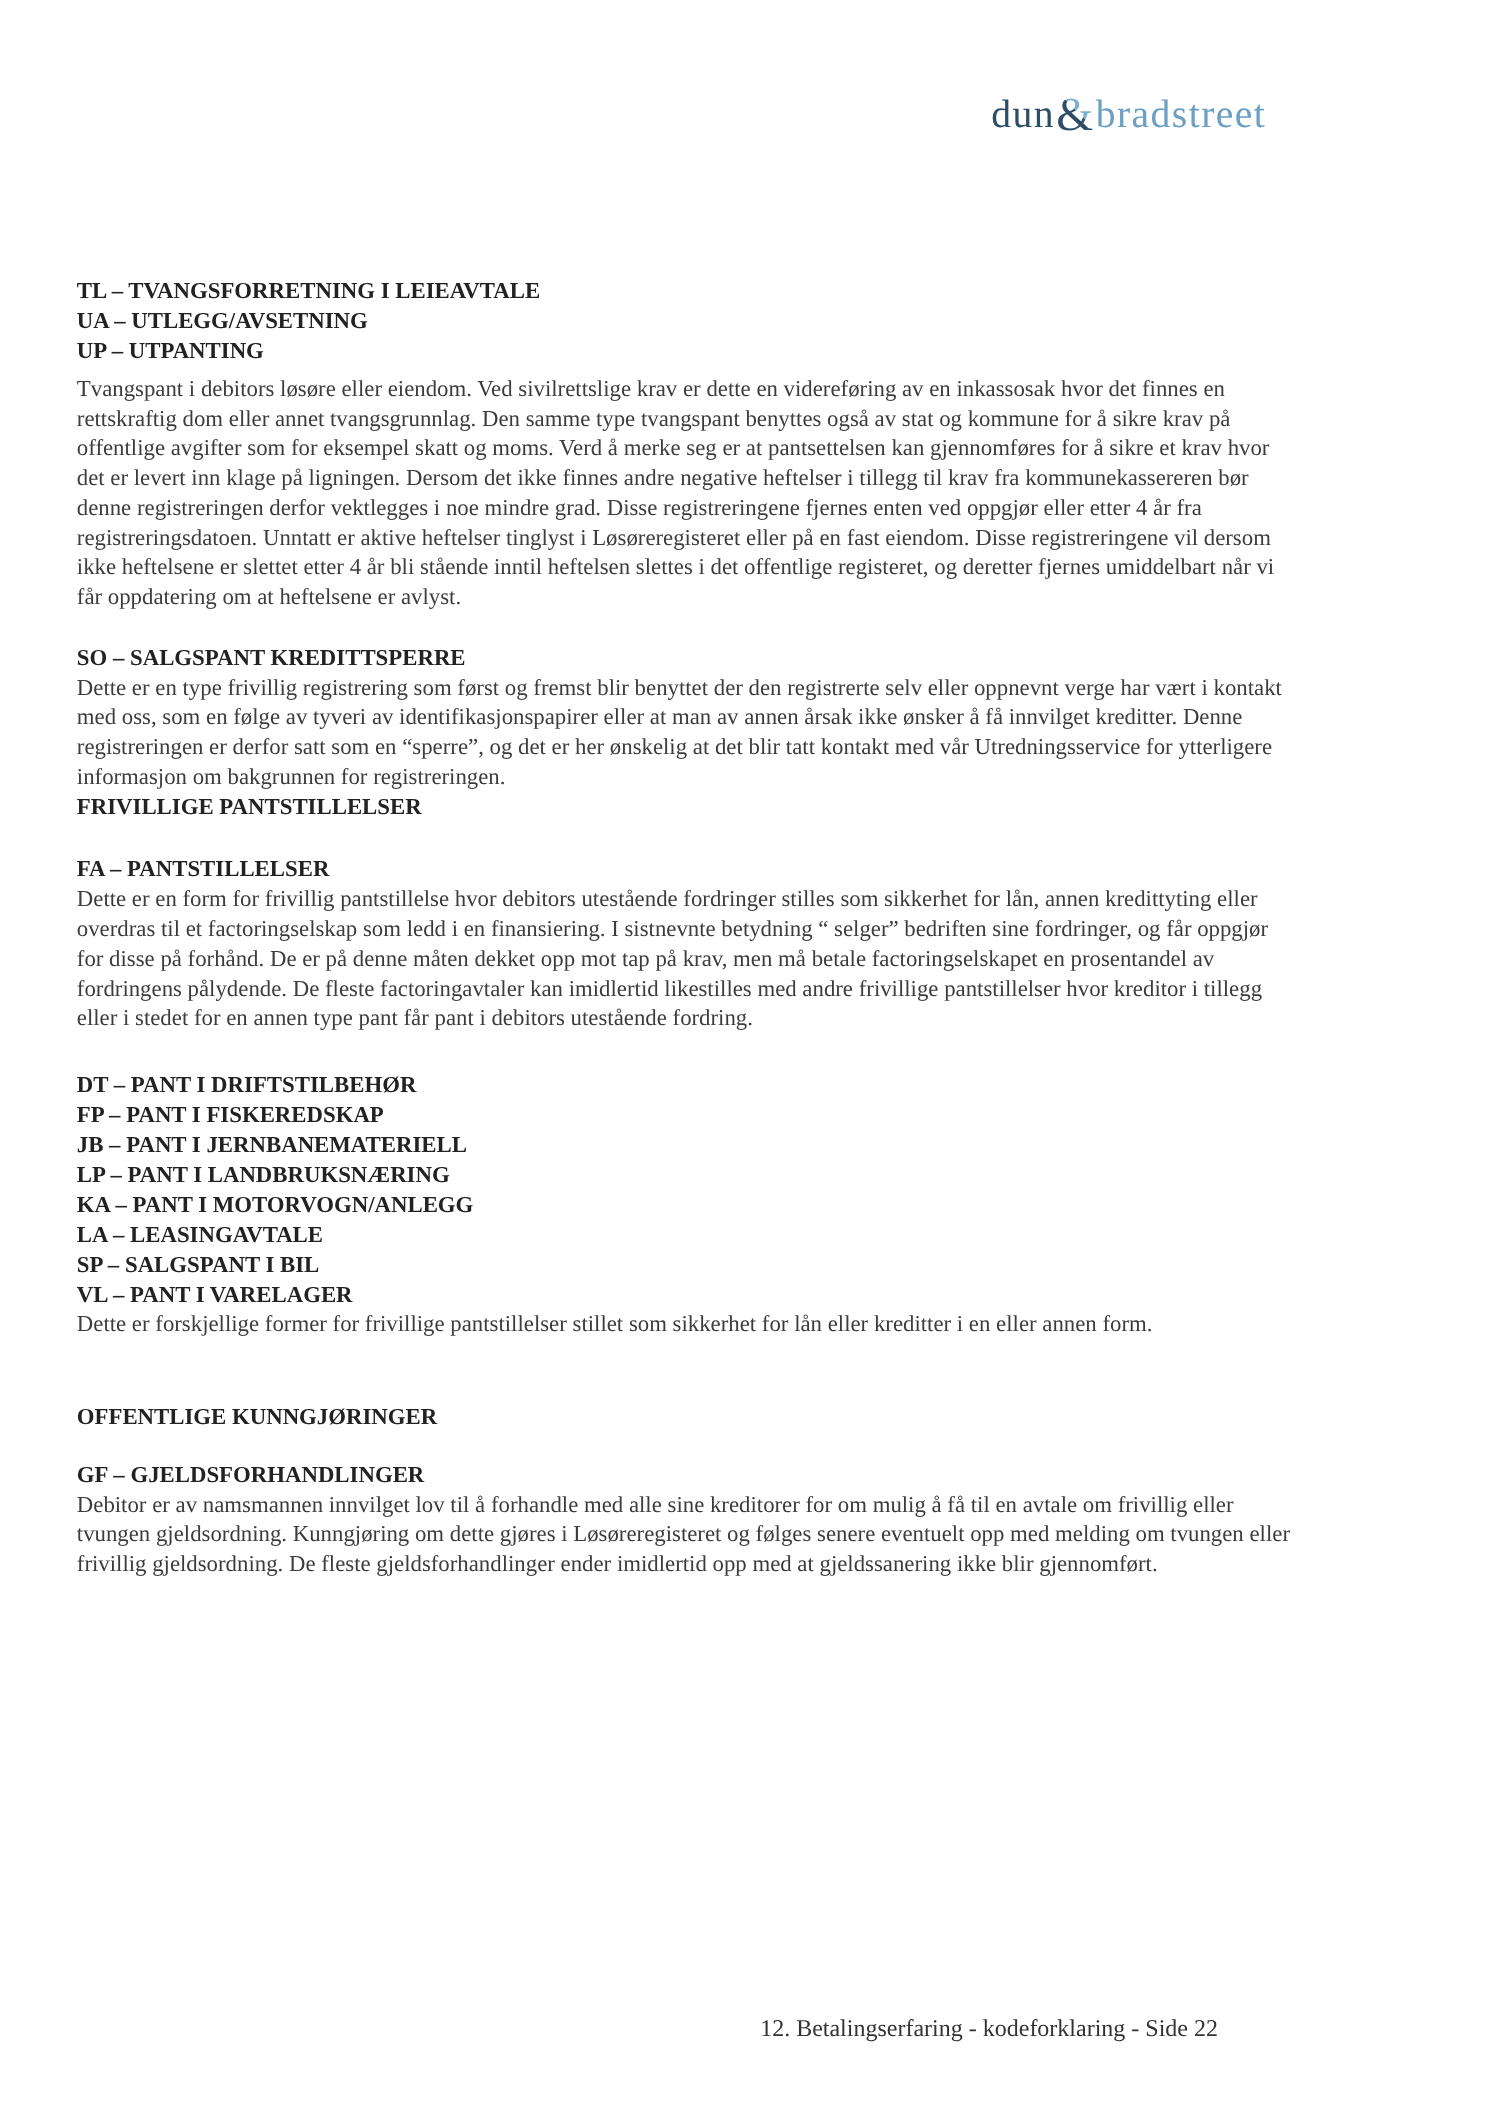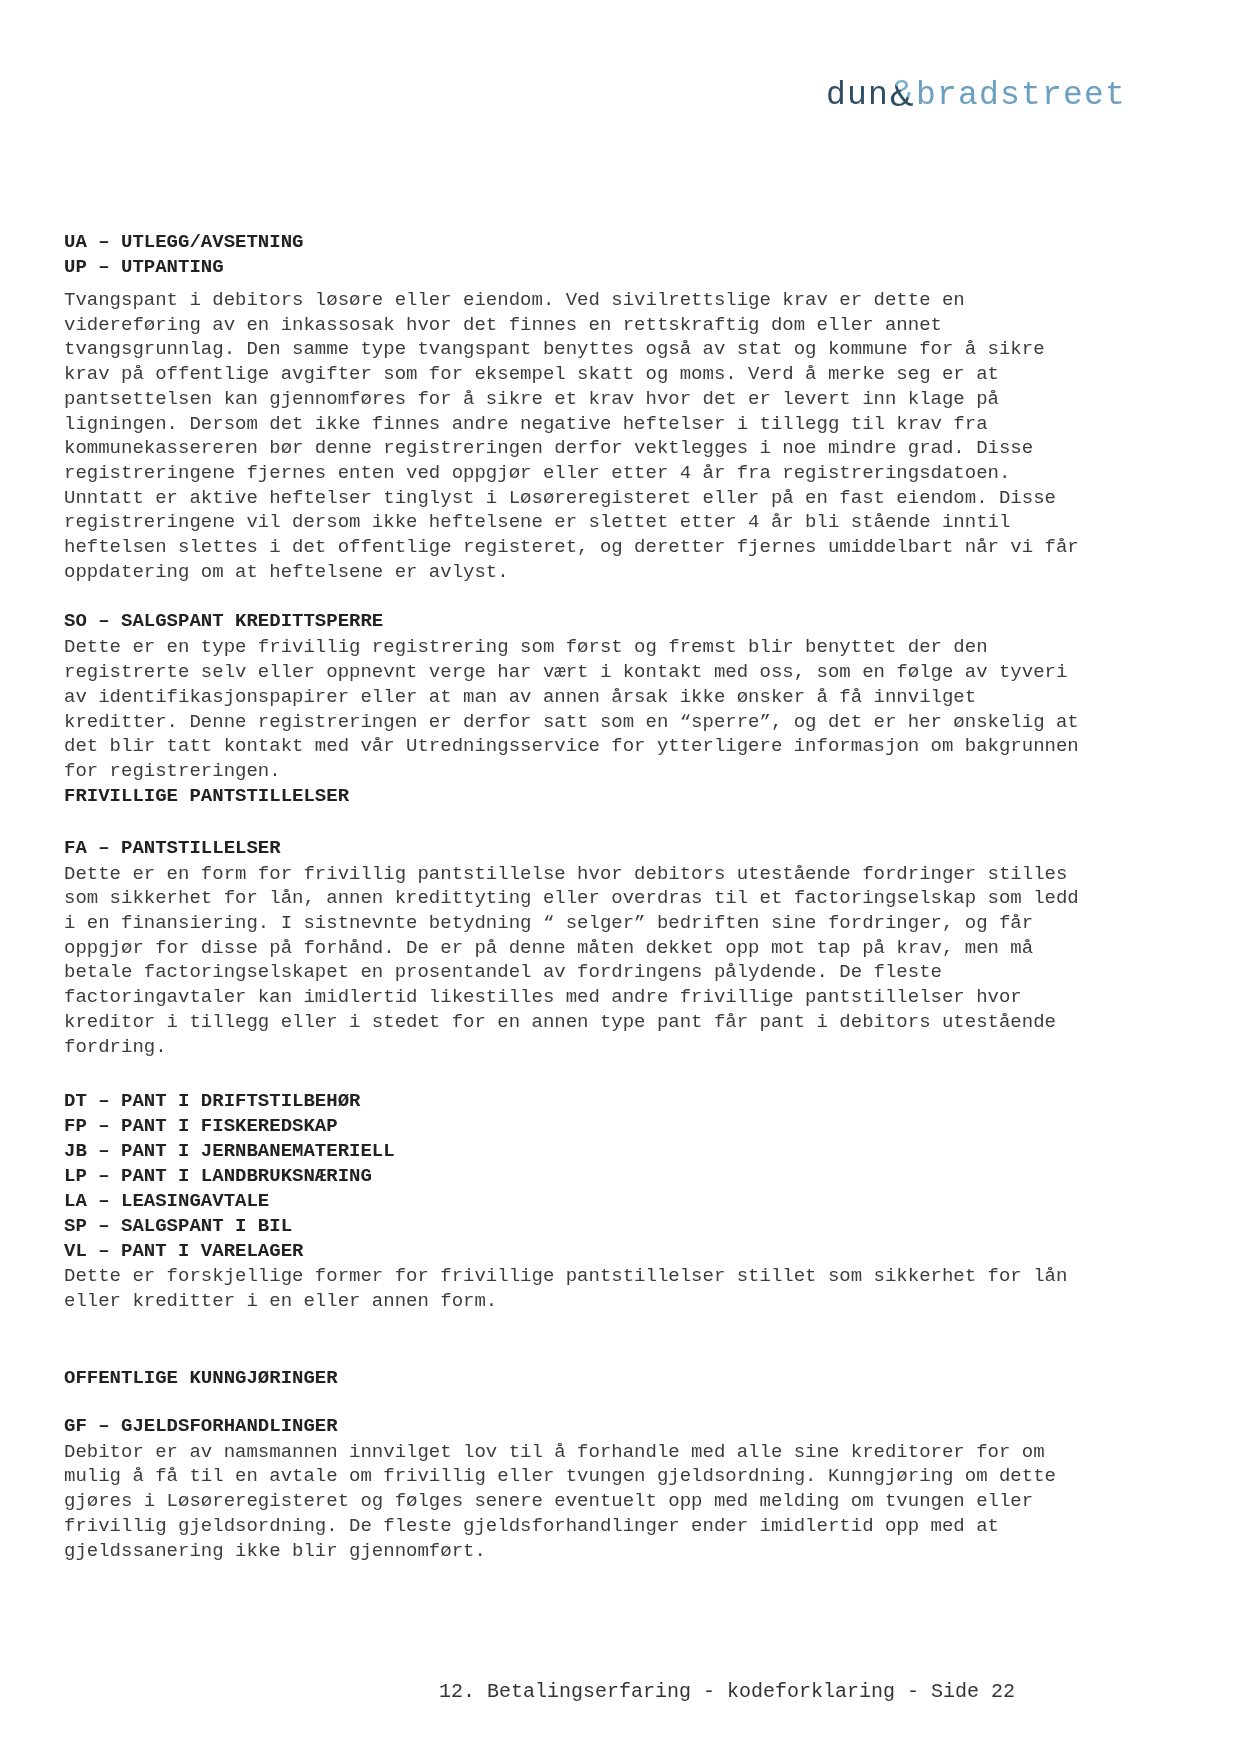--- a/index.html
+++ b/index.html
@@ -2,21 +2,21 @@
 <html lang="no"><head>
 <meta charset="utf-8">
 <style>
   html, body { margin: 0; padding: 0; background: #ffffff; }
   .page {
     position: relative;
     width: 1193px;
     height: 1754px;
     background: #ffffff;
     overflow: hidden;
-    font-family: Liberation Mono, monospace;
+    font-family: Liberation Serif, serif;
   }
 
   
   .logo {
     position: absolute;
     top: 74px;
     left: 826px;
     white-space: nowrap;
     font-size: 33px;
     letter-spacing: 1.2px;
@@ -96,39 +96,41 @@
 
 <div class="page">
 
   <div class="logo">
     <span class="logo-dun">dun</span><span class="logo-amp">&amp;</span><span class="logo-brad">bradstreet</span>
   </div>
 
   <div class="content">
 
     <div class="code-list">
+      <span class="code-item">TL – TVANGSFORRETNING I LEIEAVTALE</span>
       <span class="code-item">UA – UTLEGG/AVSETNING</span>
       <span class="code-item">UP – UTPANTING</span>
     </div>
 
     <p class="para para-tvangs">Tvangspant i debitors løsøre eller eiendom. Ved sivilrettslige krav er dette en videreføring av en inkassosak hvor det finnes en rettskraftig dom eller annet tvangsgrunnlag. Den samme type tvangspant benyttes også av stat og kommune for å sikre krav på offentlige avgifter som for eksempel skatt og moms. Verd å merke seg er at pantsettelsen kan gjennomføres for å sikre et krav hvor det er levert inn klage på ligningen. Dersom det ikke finnes andre negative heftelser i tillegg til krav fra kommunekassereren bør denne registreringen derfor vektlegges i noe mindre grad. Disse registreringene fjernes enten ved oppgjør eller etter 4 år fra registreringsdatoen. Unntatt er aktive heftelser tinglyst i Løsøreregisteret eller på en fast eiendom. Disse registreringene vil dersom ikke heftelsene er slettet etter 4 år bli stående inntil heftelsen slettes i det offentlige registeret, og deretter fjernes umiddelbart når vi får oppdatering om at heftelsene er avlyst.</p>
 
     <div class="heading heading-so">SO – SALGSPANT KREDITTSPERRE</div>
     <p class="para para-so">Dette er en type frivillig registrering som først og fremst blir benyttet der den registrerte selv eller oppnevnt verge har vært i kontakt med oss, som en følge av tyveri av identifikasjonspapirer eller at man av annen årsak ikke ønsker å få innvilget kreditter. Denne registreringen er derfor satt som en “sperre”, og det er her ønskelig at det blir tatt kontakt med vår Utredningsservice for ytterligere informasjon om bakgrunnen for registreringen.</p>
 
     <div class="heading heading-frivillige">FRIVILLIGE PANTSTILLELSER</div>
 
     <div class="heading heading-fa">FA – PANTSTILLELSER</div>
     <p class="para para-fa">Dette er en form for frivillig pantstillelse hvor debitors utestående fordringer stilles som sikkerhet for lån, annen kredittyting eller overdras til et factoringselskap som ledd i en finansiering. I sistnevnte betydning “ selger” bedriften sine fordringer, og får oppgjør for disse på forhånd. De er på denne måten dekket opp mot tap på krav, men må betale factoringselskapet en prosentandel av fordringens pålydende. De fleste factoringavtaler kan imidlertid likestilles med andre frivillige pantstillelser hvor kreditor i tillegg eller i stedet for en annen type pant får pant i debitors utestående fordring.</p>
 
     <div class="code-list code-list-pant">
       <span class="code-item">DT – PANT I DRIFTSTILBEHØR</span>
       <span class="code-item">FP – PANT I FISKEREDSKAP</span>
       <span class="code-item">JB – PANT I JERNBANEMATERIELL</span>
       <span class="code-item">LP – PANT I LANDBRUKSNÆRING</span>
+      <span class="code-item">KA – PANT I MOTORVOGN/ANLEGG</span>
       <span class="code-item">LA – LEASINGAVTALE</span>
       <span class="code-item">SP – SALGSPANT I BIL</span>
       <span class="code-item">VL – PANT I VARELAGER</span>
     </div>
 
     <p class="para para-pant">Dette er forskjellige former for frivillige pantstillelser stillet som sikkerhet for lån eller kreditter i en eller annen form.</p>
 
     <div class="heading heading-offentlige">OFFENTLIGE KUNNGJØRINGER</div>
 
     <div class="heading heading-gf">GF – GJELDSFORHANDLINGER</div>

